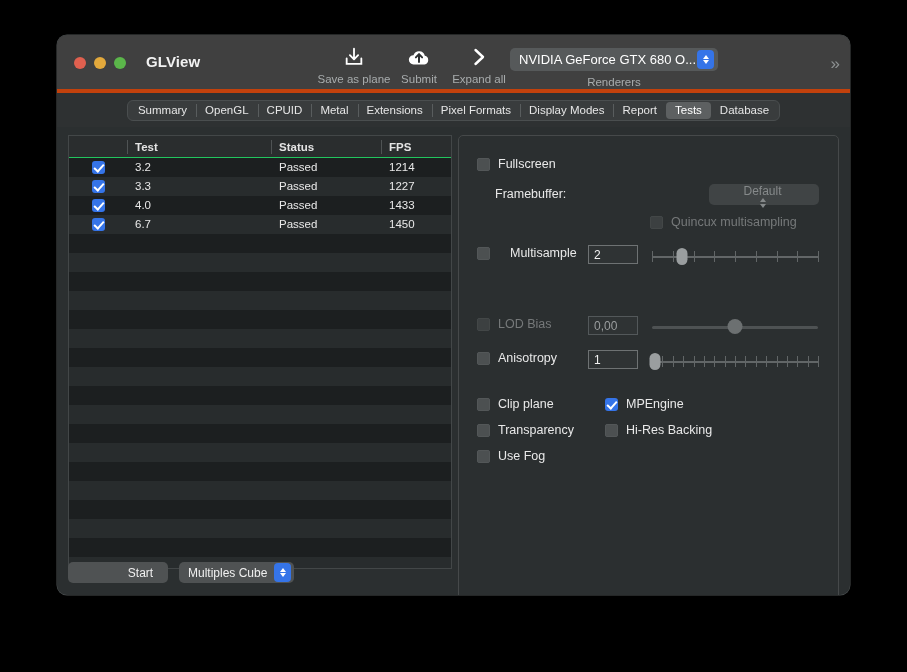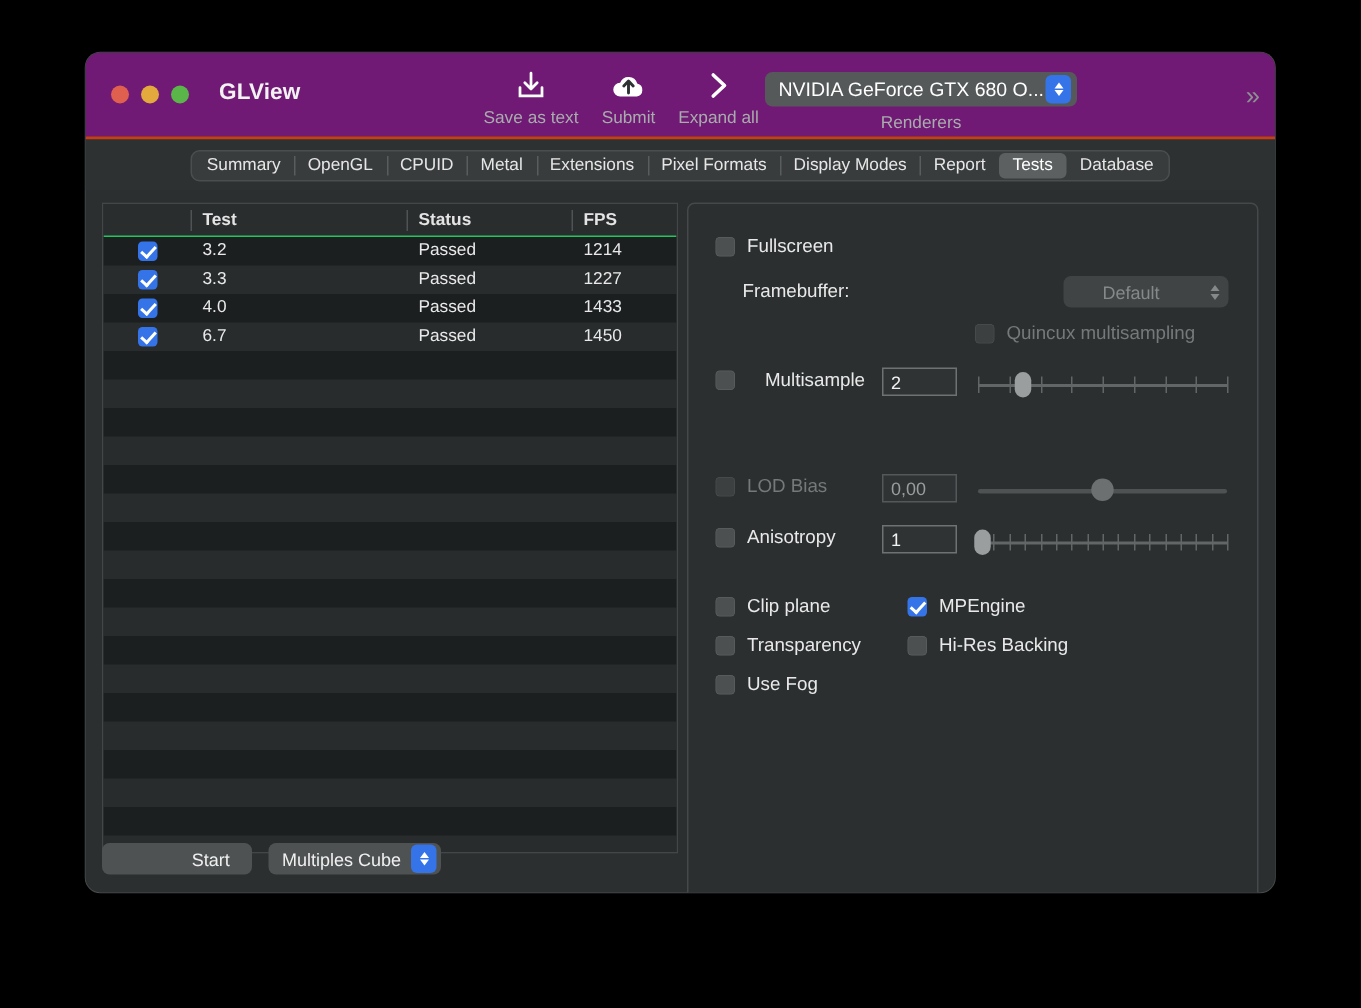--- a/index.html
+++ b/index.html
@@ -18,22 +18,22 @@
     background: #2b2f30;
     border-radius: 10px;
     overflow: hidden;
     box-shadow: 0 0 0 0.5px #4a4e4f;
   }
 
   
   .titlebar {
     position: relative;
     height: 58px;
-    background: #701a75;
-    border-bottom: 2px solid #c2410c;
+    background: #404040;
+    border-bottom: 4px solid #c2410c;
   }
   .lights { position: absolute; left: 17px; top: 22px; display: flex; gap: 8px; }
   .light { width: 12px; height: 12px; border-radius: 50%; }
   .light.red { background: #e0604f; }
   .light.yellow { background: #e3a93c; }
   .light.green { background: #5bb64a; }
   .win-title {
     position: absolute; left: 89px; top: 18px;
     font-size: 15px; font-weight: bold; color: #f2f2f2;
     letter-spacing: .1px;
@@ -180,21 +180,21 @@
     width: 50px; height: 19px;
     background: #2f3334; border: 1px solid #6e7273;
     color: #f2f2f2; font-size: 12px;
     display: flex; align-items: center; padding-left: 5px;
   }
   .numfield.dim { color: #9a9d9e; border-color: #53585a; }
 
   .popup {
     width: 110px; height: 21px; border-radius: 5px;
     background: #404445;
-    display: flex; align-items: center; padding: 0 6px 0 26px;
+    display: flex; align-items: center; padding: 0 6px 0 3px; flex-direction: column;
   }
   .popup .txt { font-size: 12px; color: #85898a; flex: 1; }
   .chev2 { display: flex; flex-direction: column; gap: 2px; }
   .chev2 i { width: 0; height: 0; border-left: 3.5px solid transparent; border-right: 3.5px solid transparent; }
   .chev2 .u { border-bottom: 4px solid #85898a; }
   .chev2 .d { border-top: 4px solid #85898a; }
 
   
   .slider { position: relative; height: 20px; }
   .strack { position: absolute; left: 0; right: 0; top: 9px; height: 2px; background: #626667; }
@@ -223,21 +223,21 @@
     </div>
     <div class="win-title">GLView</div>
 
     <div class="tbitem" id="tb-save">
       <span class="glyph">
         <svg width="22" height="22" viewBox="0 0 24 24">
           <path d="M12 3 L12 13 M12 14.5 L7.5 10 M12 14.5 L16.5 10" stroke="#fff" stroke-width="2" fill="none" stroke-linecap="round"></path>
           <path d="M4 13.5 L4 19.5 L20 19.5 L20 13.5" stroke="#fff" stroke-width="2" fill="none" stroke-linecap="round"></path>
         </svg>
       </span>
-      <span class="lbl">Save as text</span>
+      <span class="lbl">Save as plane</span>
     </div>
 
     <div class="tbitem" id="tb-submit">
       <span class="glyph">
         <svg width="24" height="22" viewBox="0 0 26 22">
           <path d="M7 19 A5 5 0 0 1 7 9 A6.5 6.5 0 0 1 19.3 9.6 A4.8 4.8 0 0 1 19 19 Z" fill="#fff"></path>
           <path d="M13 16.5 L13 8 M9.6 11.4 L13 7.8 L16.4 11.4" stroke="#2f3233" stroke-width="2.1" fill="none" stroke-linecap="round" stroke-linejoin="round"></path>
         </svg>
       </span>
       <span class="lbl">Submit</span>

